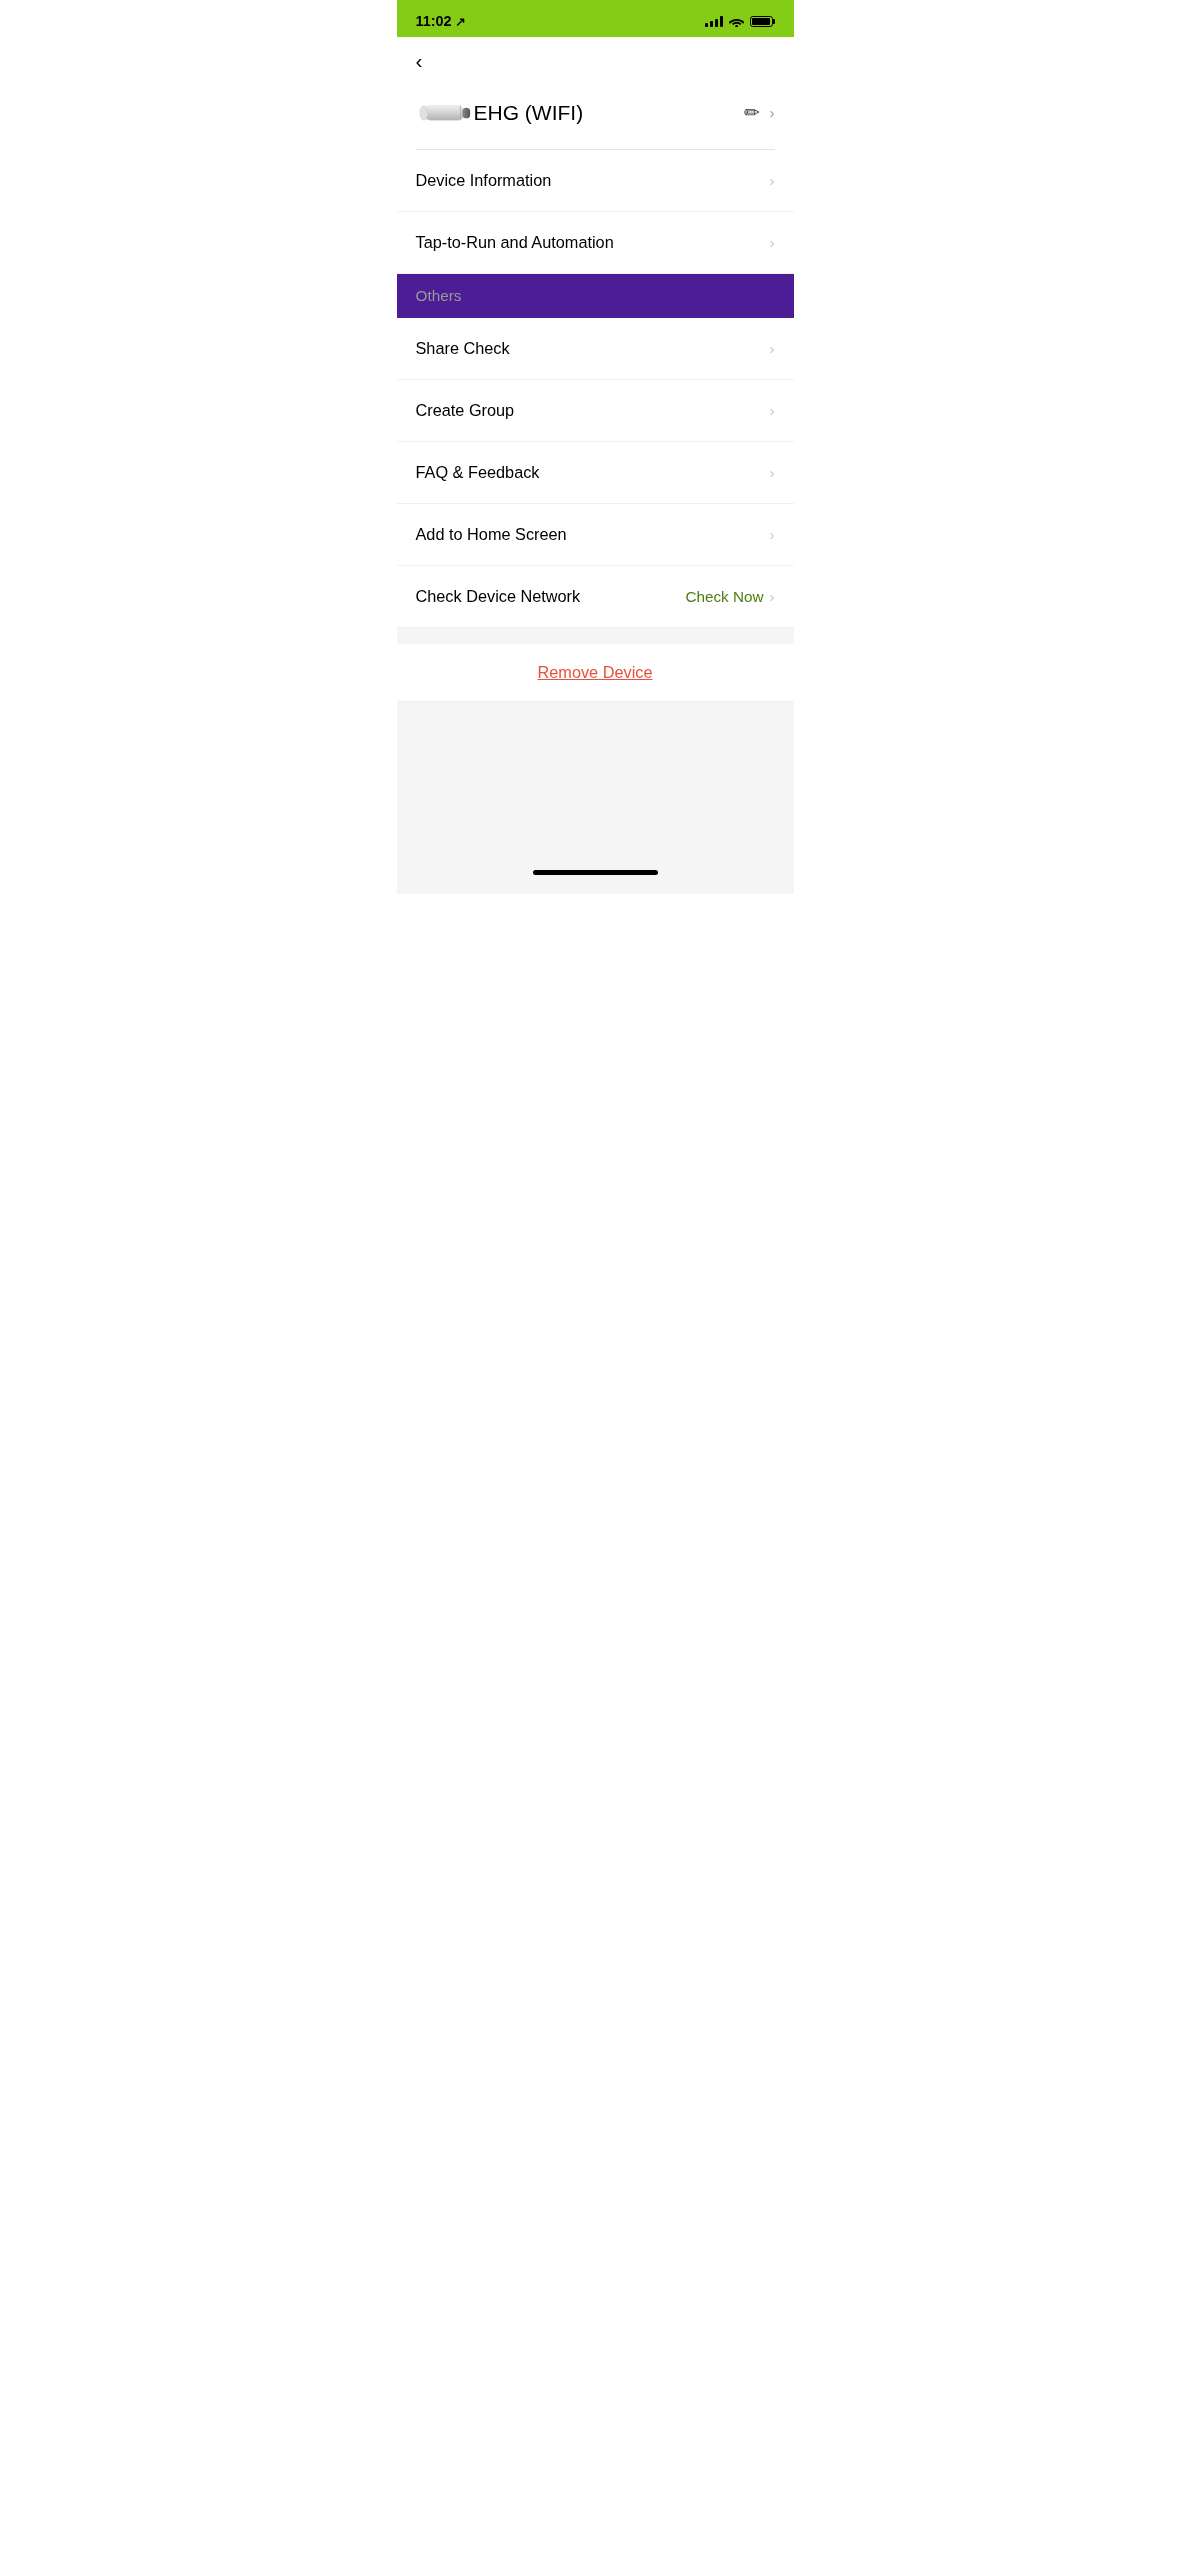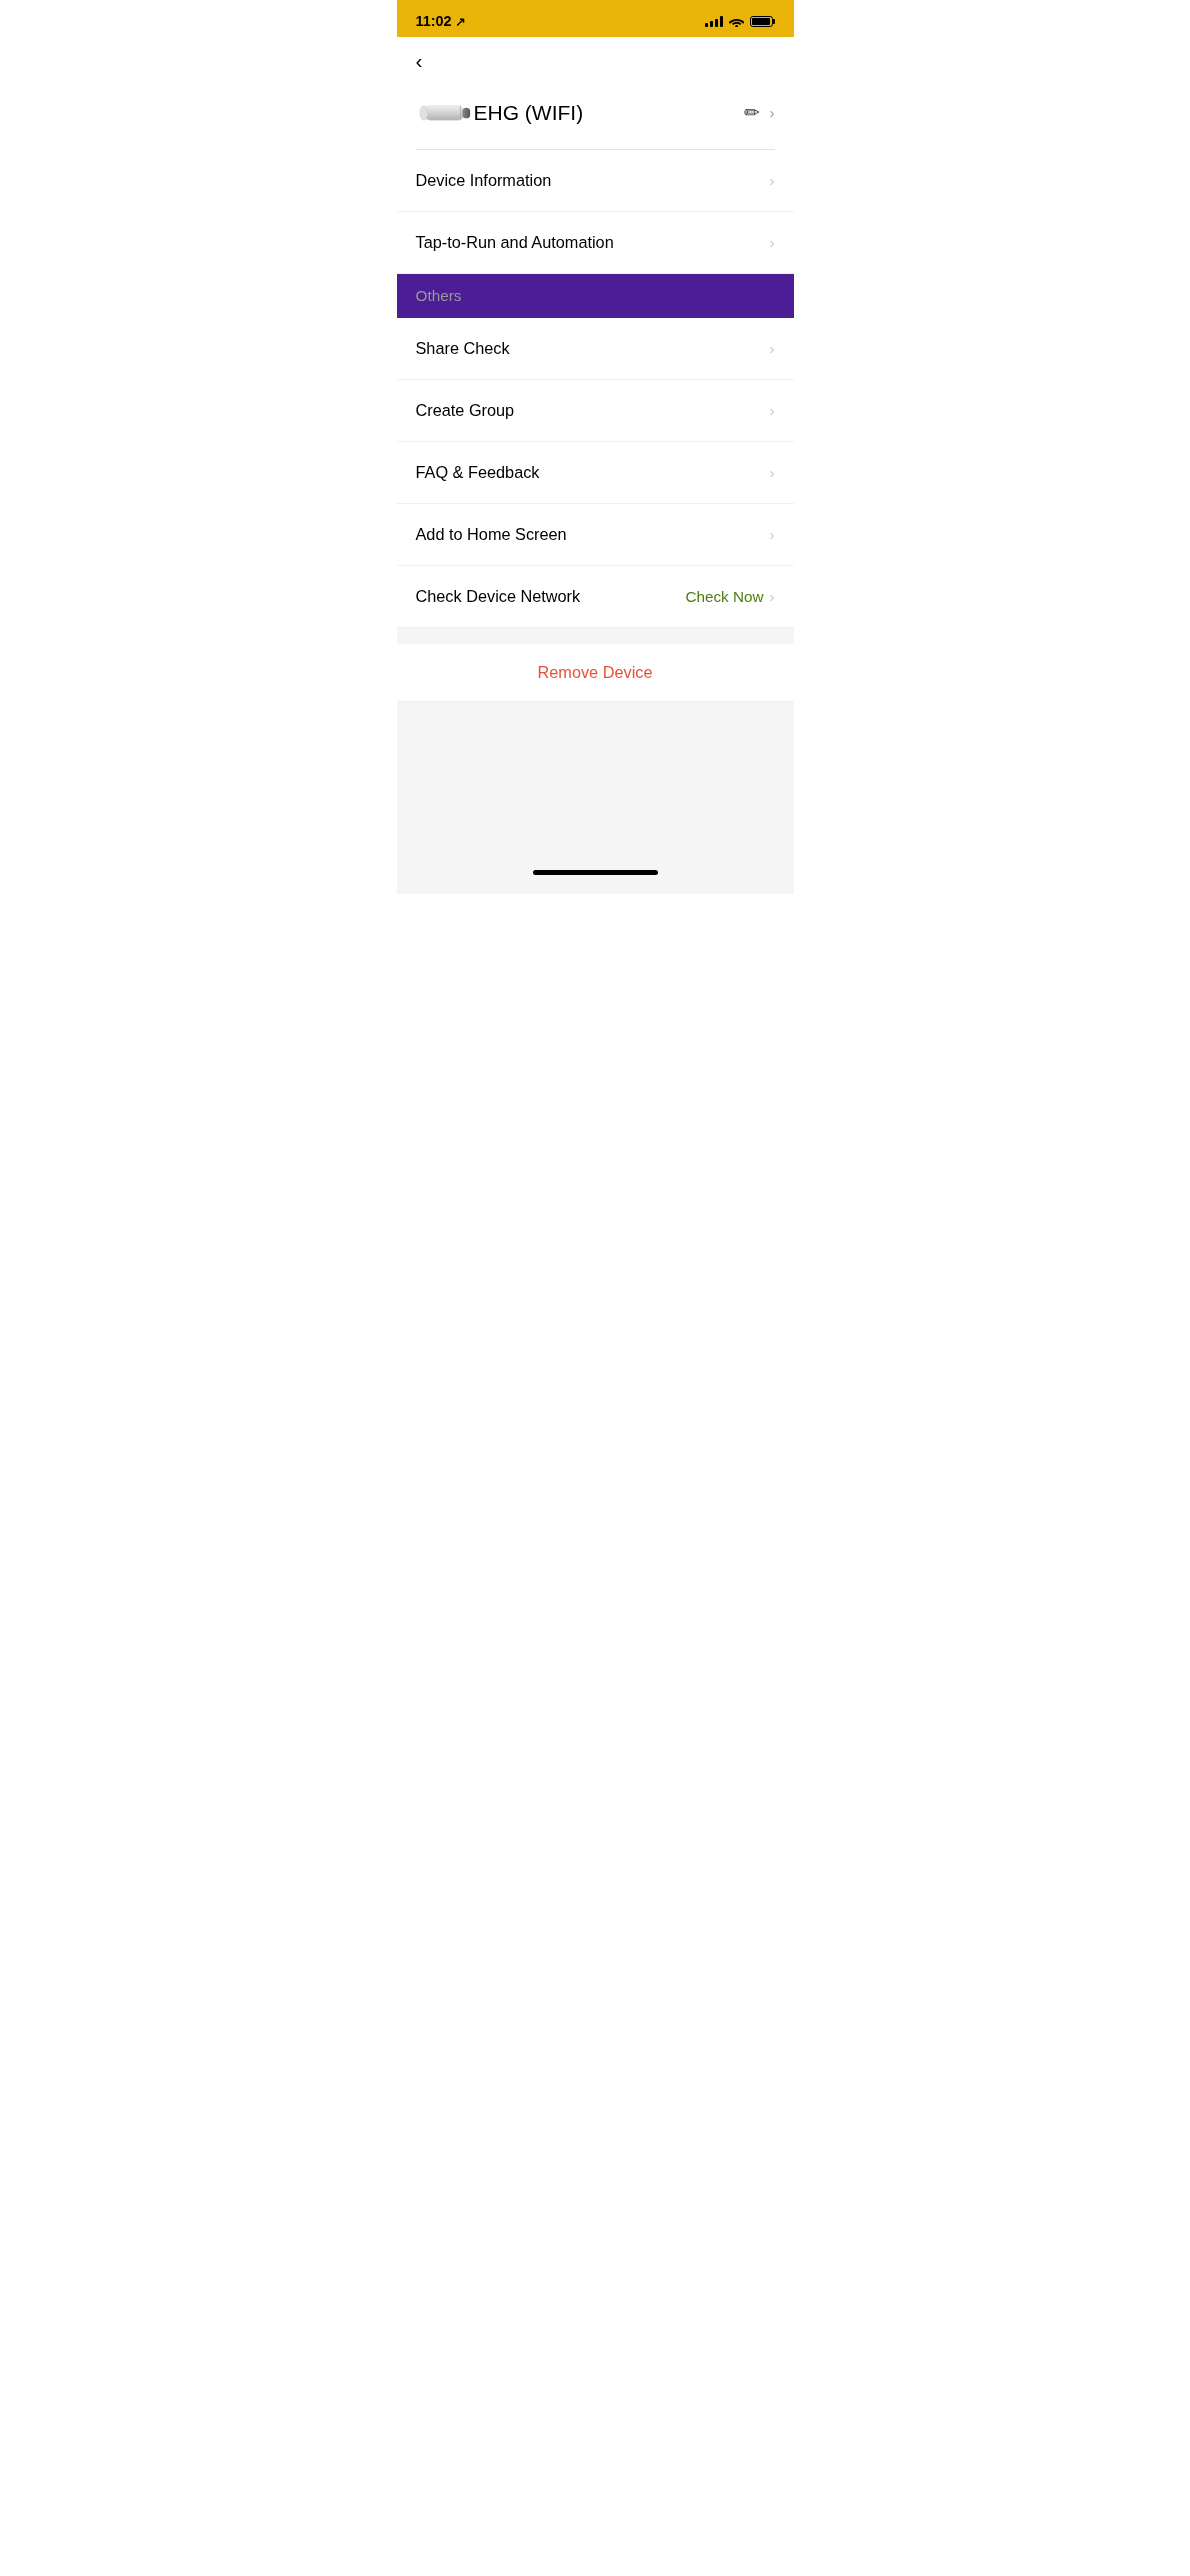--- a/index.html
+++ b/index.html
@@ -19,21 +19,21 @@
       position: relative;
       overflow-x: hidden;
     }
 
     
     .status-bar {
       display: flex;
       justify-content: space-between;
       align-items: center;
       padding: 13.4px 19px 7.7px 19px;
-      background: #eab308;
+      background: #84cc16;
     }
 
     .status-time {
       font-size: 14.4px;
       font-weight: 600;
       color: #000;
       display: flex;
       align-items: center;
       gap: 3.8px;
     }
@@ -199,20 +199,21 @@
       text-align: center;
       cursor: pointer;
       border: none;
       border-bottom: 1px solid #f0f0f0;
     }
 
     .remove-device-label {
       font-size: 16.3px;
       color: #e8503a;
       font-weight: 400;
+      text-decoration: underline;
     }
 
     .bottom-area {
       background: #f5f5f5;
       height: 192px;
       display: flex;
       align-items: flex-end;
       justify-content: center;
       padding-bottom: 19px;
     }

